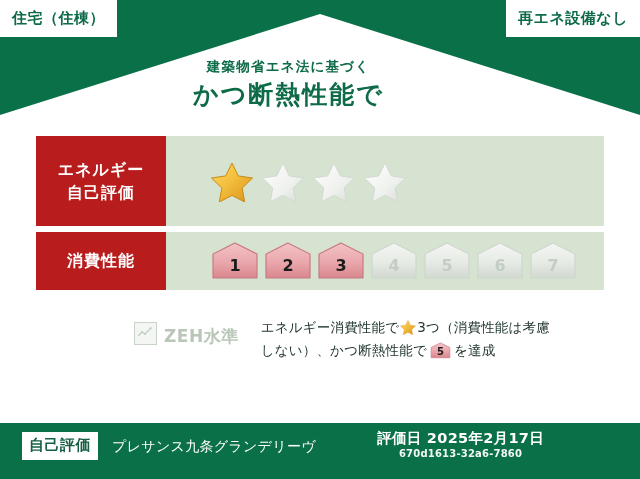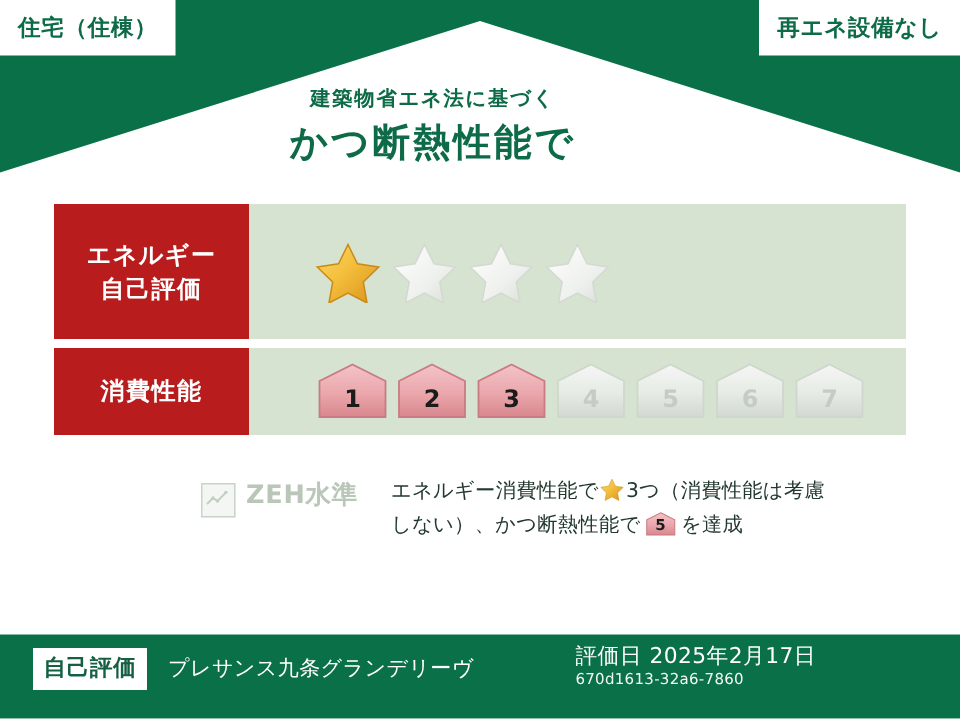--- a/index.html
+++ b/index.html
@@ -137,21 +137,21 @@
 
   
   .zeh-block {
     display: flex;
     align-items: flex-start;
     margin-top: 26px;
     padding-left: 98px;
   }
   .zeh-badge {
     display: flex;
-    align-items: flex-start;
+    align-items: flex-end;
     gap: 7px;
     flex: 0 0 auto;
     margin-top: 6px;
   }
   .zeh-icon {
     width: 23px;
     height: 23px;
     border: 1.5px solid #c9d4c8;
     background: #f3f6f2;
     box-sizing: border-box;
@@ -222,21 +222,22 @@
     margin-left: 14px;
     font-size: 14px;
     color: #ffffff;
     letter-spacing: 0.3px;
     line-height: 1;
   }
   .footer-right {
     position: absolute;
     right: 18px;
     top: 6px;
-    text-align: left;
+    text-align: center;
+    font-weight: bold;
   }
   .eval-date {
     font-size: 14.5px;
     line-height: 1.25;
     letter-spacing: 0.3px;
   }
   .eval-id {
     font-size: 10px;
     line-height: 1.4;
     letter-spacing: 0.2px;

